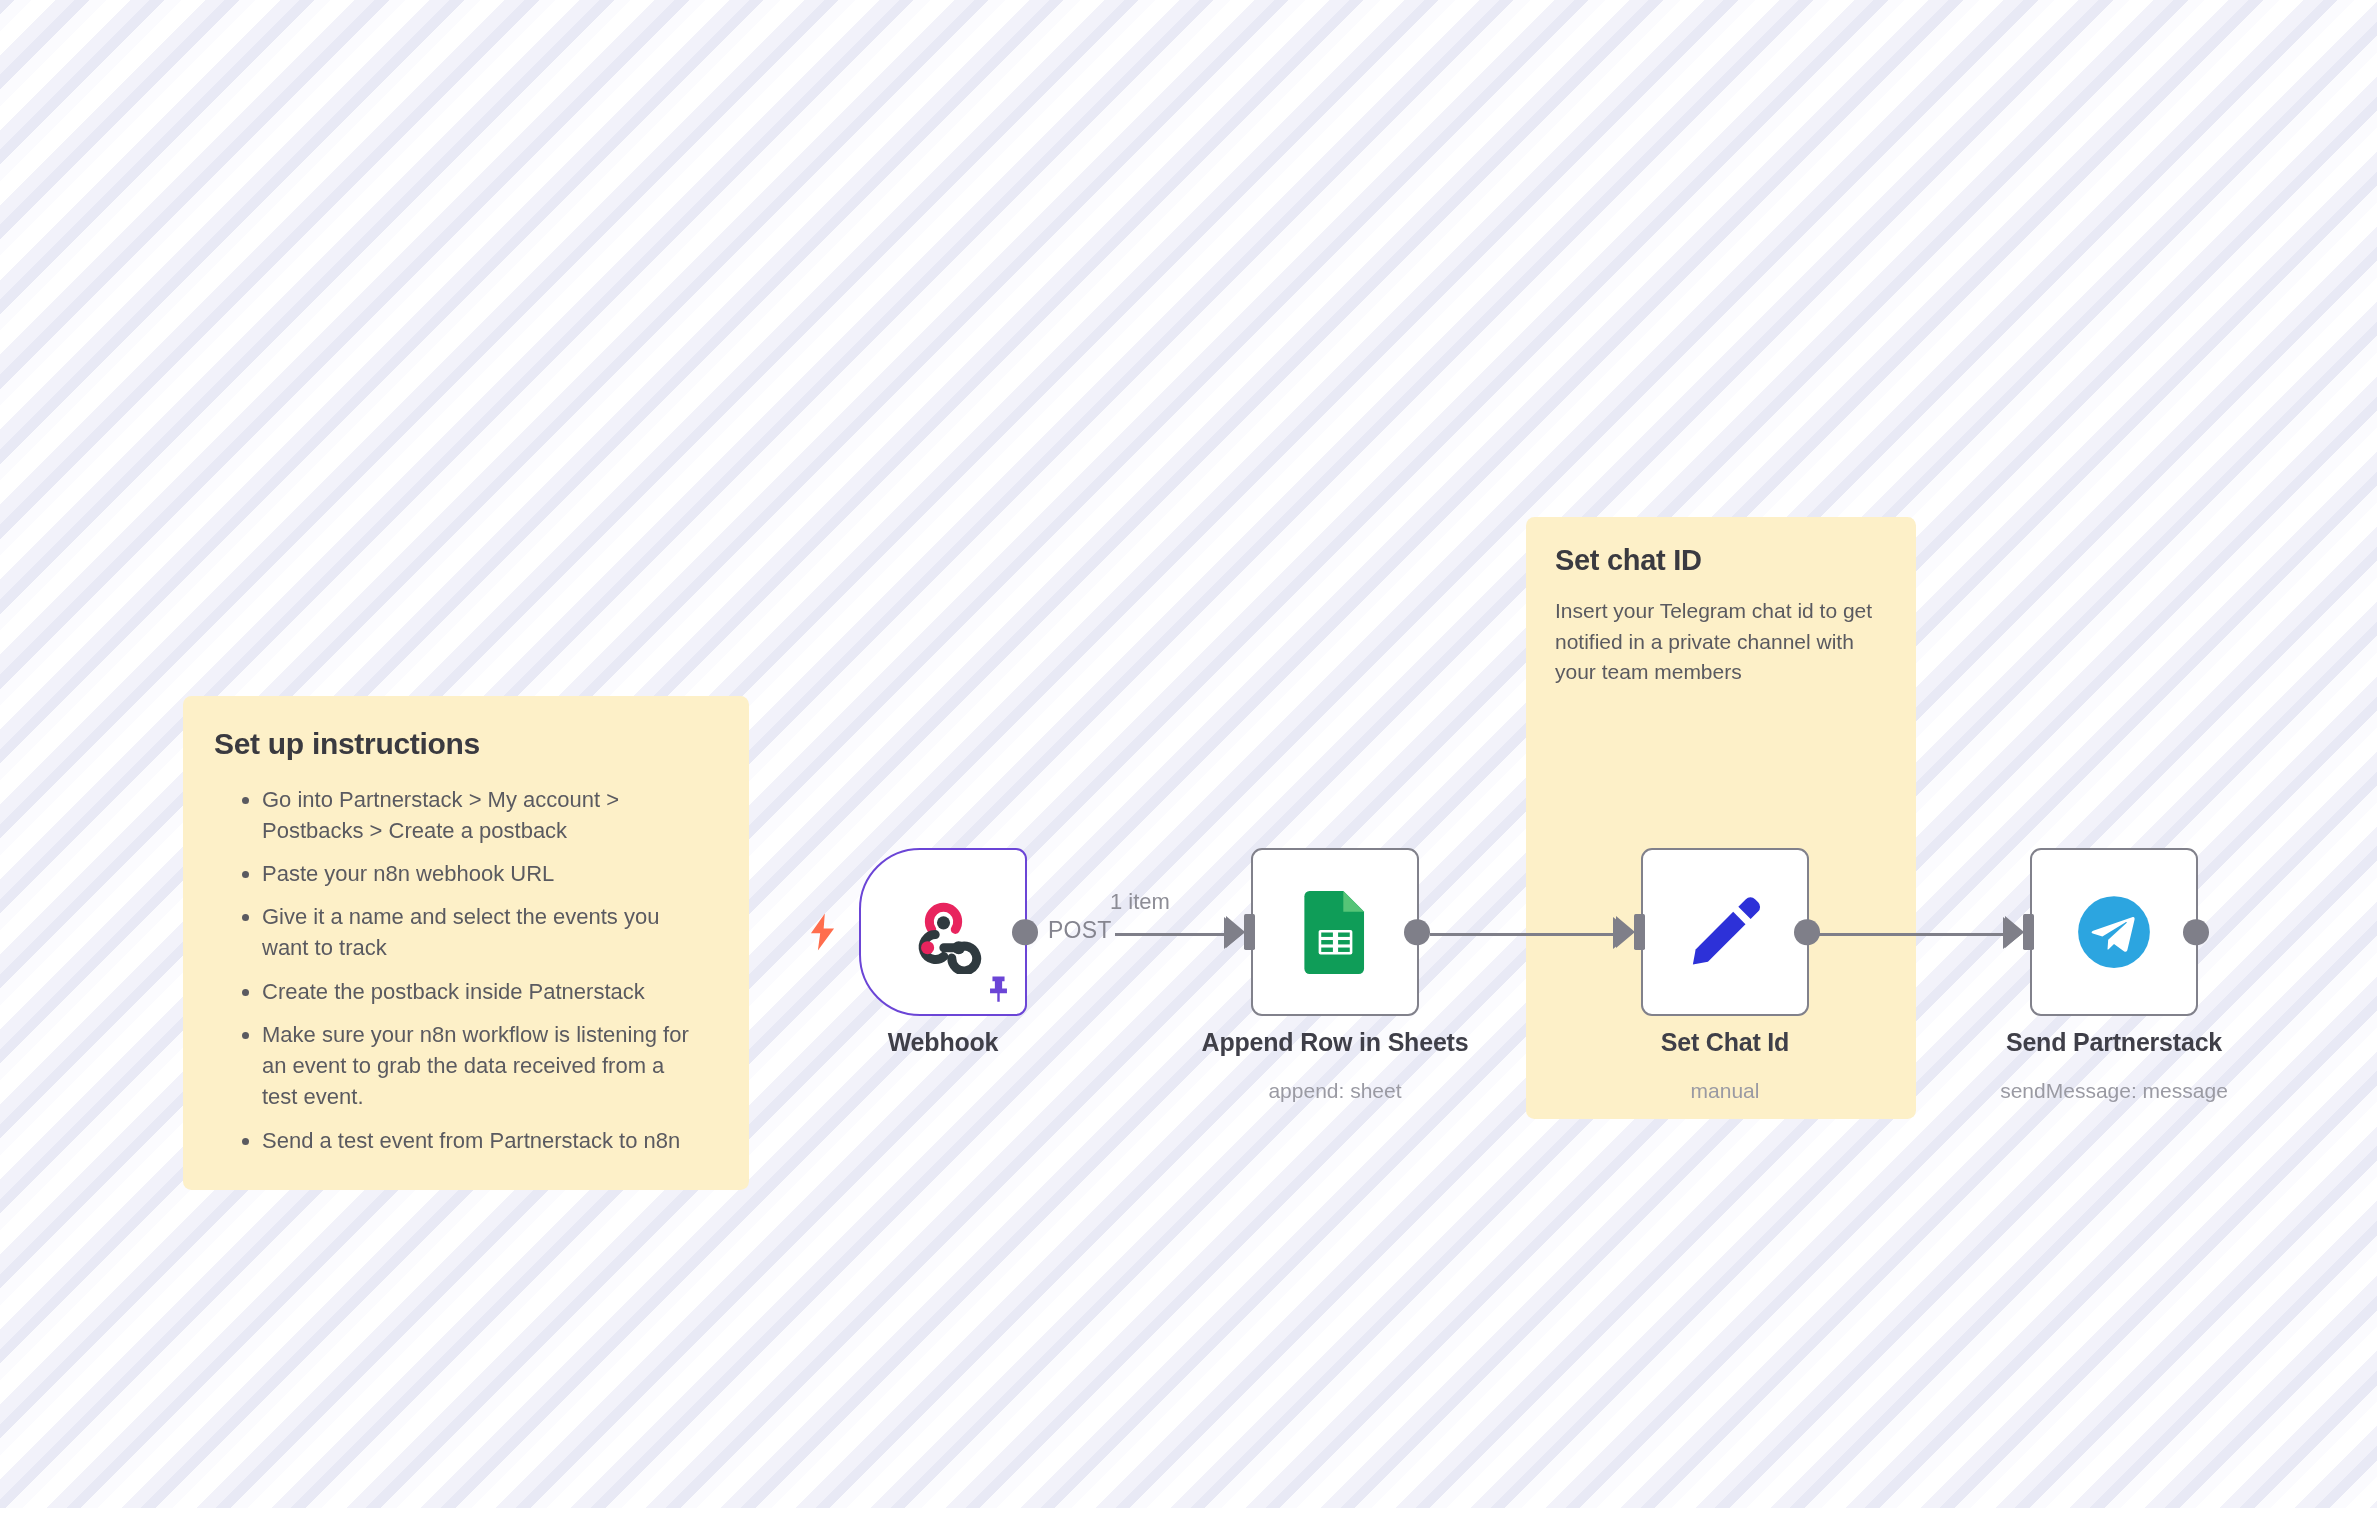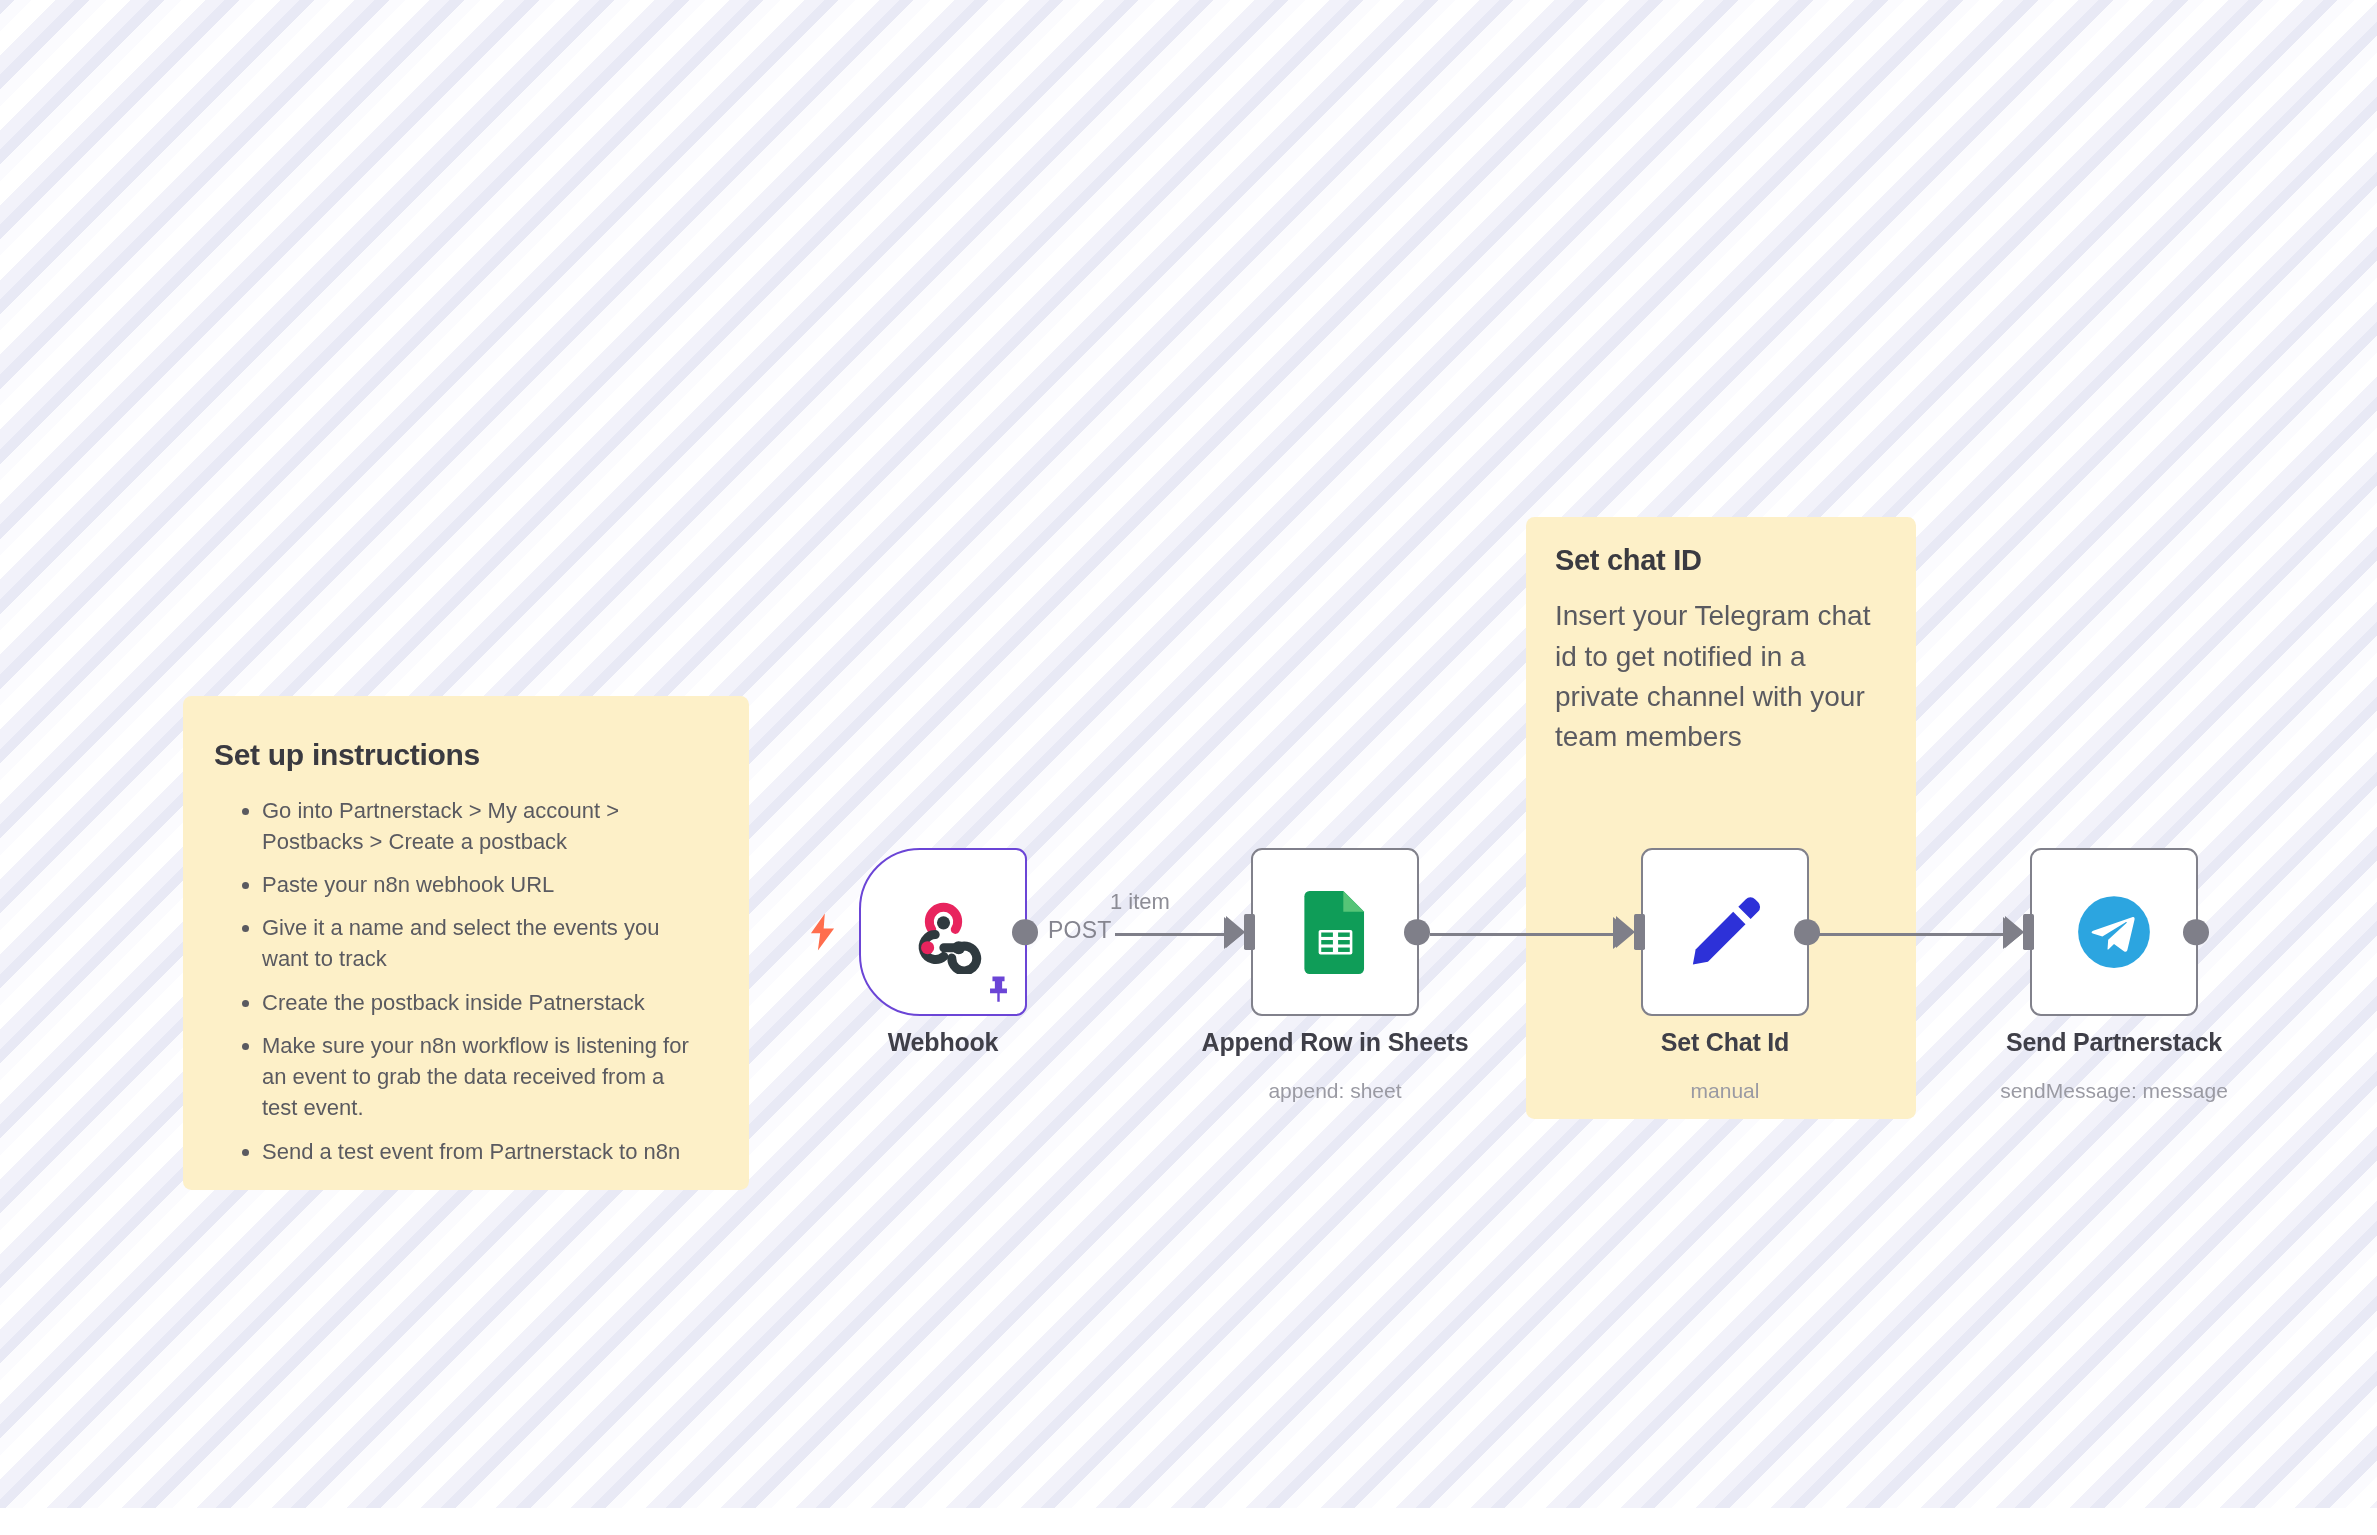--- a/index.html
+++ b/index.html
@@ -35,21 +35,21 @@
     position: absolute;
     background: #fdf0c8;
     border-radius: 8.5px;
     box-sizing: border-box;
   }
   #sticky-instructions {
     left: 183px;
     top: 696px;
     width: 566px;
     height: 494px;
-    padding: 42px 31px 17px 31px;
+    padding: 31px 31px 17px 31px;
   }
   #sticky-chatid {
     left: 1526px;
     top: 517px;
     width: 390px;
     height: 602px;
     padding: 27px 29px 17px 29px;
   }
 
   .sticky-title {
@@ -70,21 +70,21 @@
     padding-left: 32px;
     color: #5a5a60;
     font-size: 22px;
     line-height: 1.42;
   }
   .sticky-list li { margin-bottom: 12px; }
 
   .sticky-para {
     margin: 0;
     color: #5a5a60;
-    font-size: 28px;
+    font-size: 21px;
     line-height: 1.44;
   }
 
   
   #connections {
     position: absolute;
     left: 0; top: 0;
     width: 2377px;
     height: 1536px;
     pointer-events: none;

